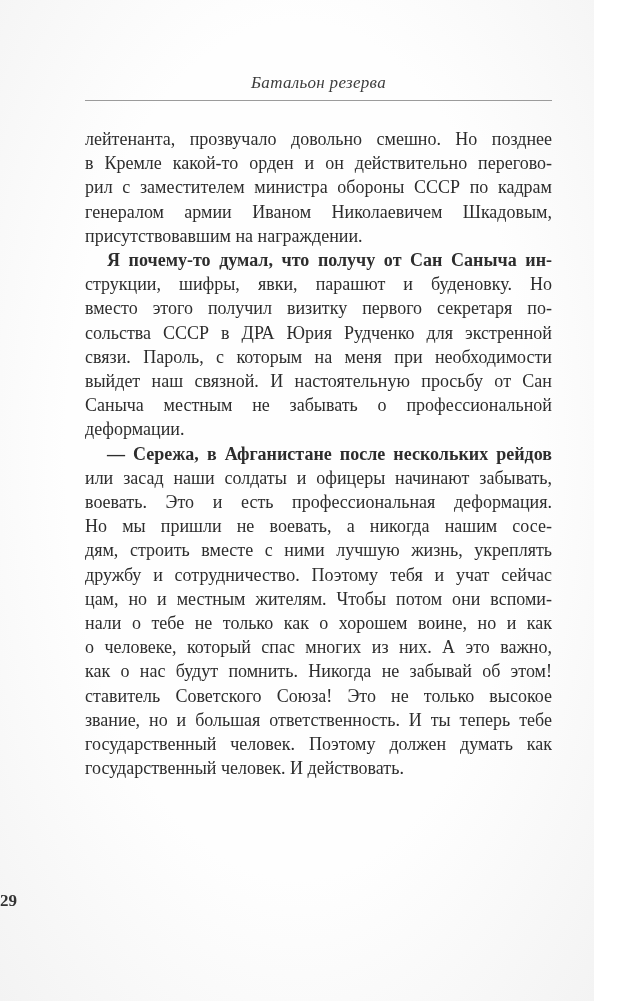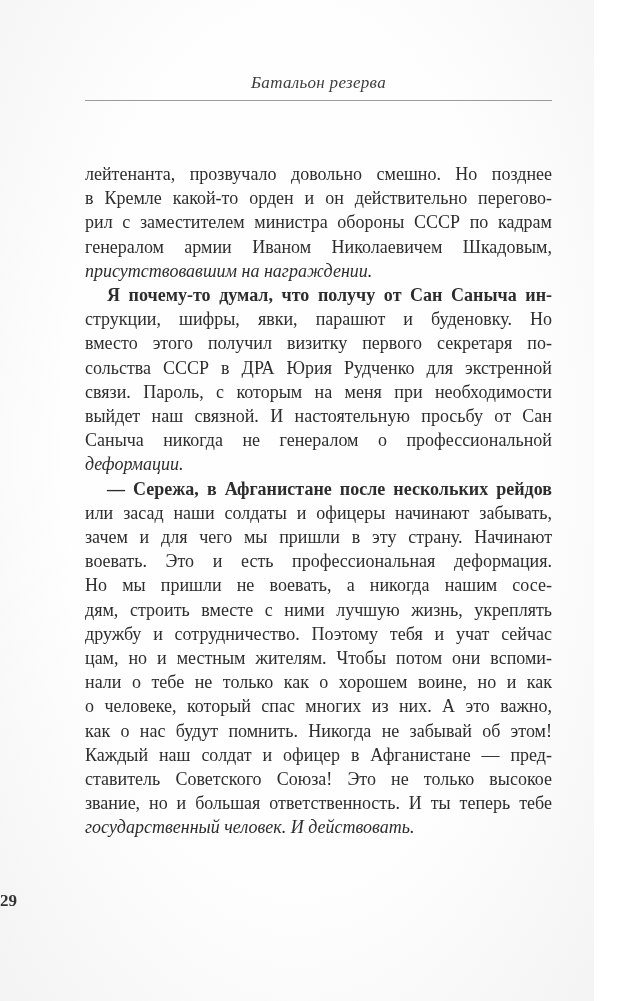--- a/index.html
+++ b/index.html
@@ -28,31 +28,29 @@
     position: absolute;
     top: 100px; left: 85px; width: 467px; height: 1px;
     background: #9b9b9b;
   }
   .body-text {
     position: absolute;
     top: 127px; left: 85px; width: 467px;
     color: #2d2d2d;
     font-size: 18px;
     line-height: 24.2px;
-    margin-top: 35px;
   }
   .paragraph { margin: 0; }
   .line {
     text-align: justify;
     text-align-last: justify;
   }
   .line.last {
     text-align: left;
     text-align-last: left;
-    font-style: italic;
   }
   .line.indent { text-indent: 22px; font-weight: bold; }
   .page-number {
     position: absolute;
     top: 891px; left: 0; width: 637px;
     text-align: left;
     font-weight: bold;
     font-size: 17px;
     color: #333333;
   }
@@ -71,35 +69,34 @@
         <div class="line">генералом армии Иваном Николаевичем Шкадовым,</div>
         <div class="line last">присутствовавшим на награждении.</div>
       </div>
       <div class="paragraph">
         <div class="line indent">Я почему-то думал, что получу от Сан Саныча ин-</div>
         <div class="line">струкции, шифры, явки, парашют и буденовку. Но</div>
         <div class="line">вместо этого получил визитку первого секретаря по-</div>
         <div class="line">сольства СССР в ДРА Юрия Рудченко для экстренной</div>
         <div class="line">связи. Пароль, с которым на меня при необходимости</div>
         <div class="line">выйдет наш связной. И настоятельную просьбу от Сан</div>
-        <div class="line">Саныча никогда не генералом о профессиональной</div>
+        <div class="line">Саныча местным не забывать о профессиональной</div>
         <div class="line last">деформации.</div>
       </div>
       <div class="paragraph">
         <div class="line indent">— Сережа, в Афганистане после нескольких рейдов</div>
         <div class="line">или засад наши солдаты и офицеры начинают забывать,</div>
-        <div class="line">зачем и для чего мы пришли в эту страну. Начинают</div>
         <div class="line">воевать. Это и есть профессиональная деформация.</div>
         <div class="line">Но мы пришли не воевать, а никогда нашим сосе-</div>
         <div class="line">дям, строить вместе с ними лучшую жизнь, укреплять</div>
         <div class="line">дружбу и сотрудничество. Поэтому тебя и учат сейчас</div>
         <div class="line">цам, но и местным жителям. Чтобы потом они вспоми-</div>
         <div class="line">нали о тебе не только как о хорошем воине, но и как</div>
         <div class="line">о человеке, который спас многих из них. А это важно,</div>
         <div class="line">как о нас будут помнить. Никогда не забывай об этом!</div>
-        <div class="line">Каждый наш солдат и офицер в Афганистане — пред-</div>
         <div class="line">ставитель Советского Союза! Это не только высокое</div>
         <div class="line">звание, но и большая ответственность. И ты теперь тебе</div>
+        <div class="line">государственный человек. Поэтому должен думать как</div>
         <div class="line last">государственный человек. И действовать.</div>
       </div>
     </div>
   <div class="page-number">29</div>
 </div>
 
 </body></html>

